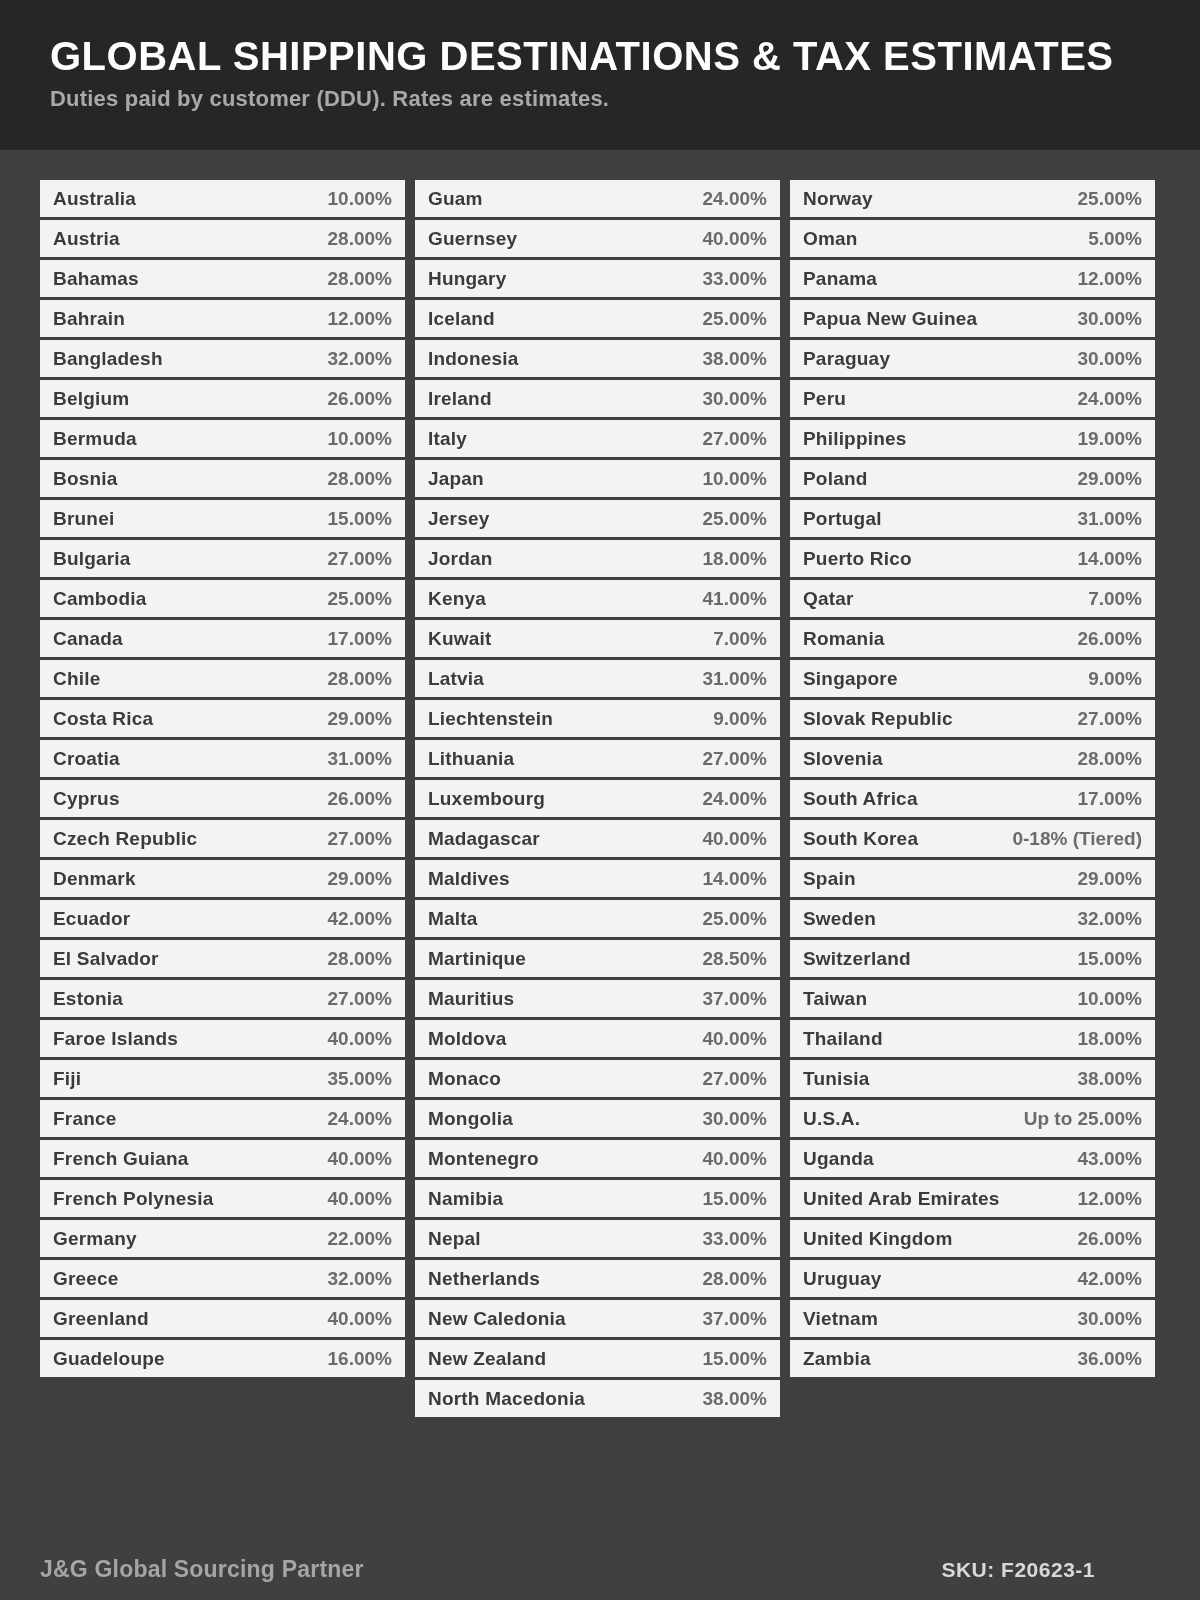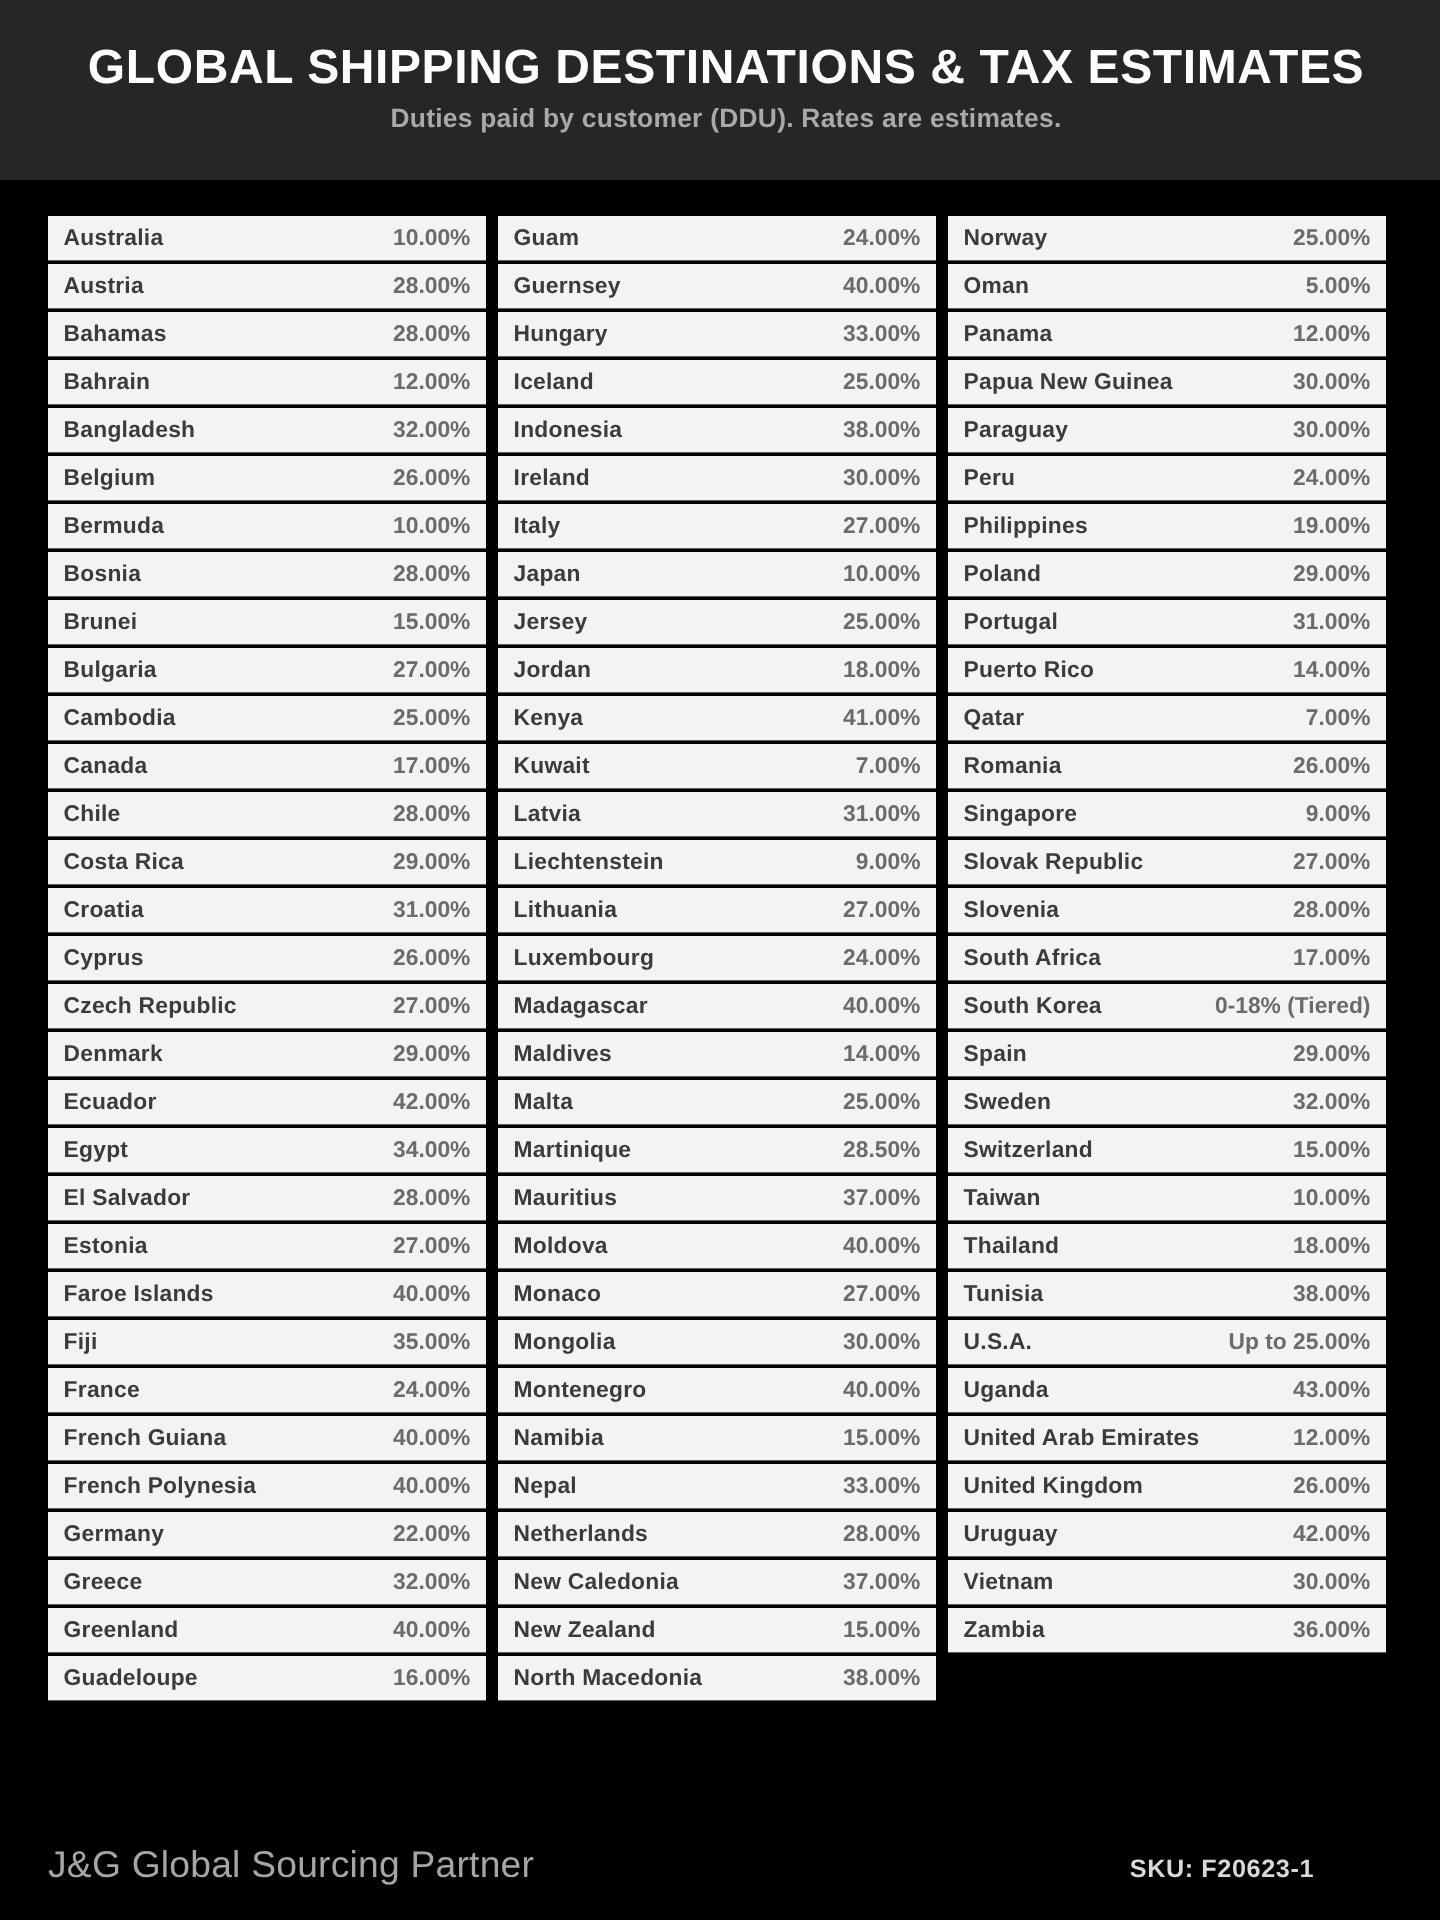--- a/index.html
+++ b/index.html
@@ -5,23 +5,22 @@
   html, body {
     margin: 0;
     padding: 0;
     background: #ffffff;
     font-family: "Liberation Sans", "DejaVu Sans", sans-serif;
   }
   .page {
     position: relative;
     width: 1200px;
     height: 1600px;
-    background: #000000;
+    background: #404040;
     overflow: hidden;
-    text-align: center;
   }
   .header {
     position: absolute;
     top: 0; left: 0;
     width: 100%;
     height: 150px;
     background: #262626;
     box-sizing: border-box;
     padding: 36px 40px 0 50px;
   }
@@ -83,23 +82,24 @@
     position: absolute;
     top: 1536px;
     left: 40px;
     right: 105px;
     display: flex;
     justify-content: space-between;
     align-items: baseline;
   }
   .brand {
     color: #a5a5a5;
-    font-size: 31px;
-    font-weight: 400;
+    font-size: 23px;
+    font-weight: 700;
     letter-spacing: 0.2px;
+    margin-top: 20px;
   }
   .sku {
     color: #d9d9d9;
     font-size: 21px;
     font-weight: 700;
     letter-spacing: 0.5px;
     margin-left: 18px;
   }
 </style>
 </head>
@@ -184,24 +184,20 @@
         </div>
         <div class="row">
           <span class="country">Denmark</span>
           <span class="rate">29.00%</span>
         </div>
         <div class="row">
           <span class="country">Ecuador</span>
           <span class="rate">42.00%</span>
         </div>
         <div class="row">
-          <span class="country">Egypt</span>
-          <span class="rate">34.00%</span>
-        </div>
-        <div class="row">
           <span class="country">El Salvador</span>
           <span class="rate">28.00%</span>
         </div>
         <div class="row">
           <span class="country">Estonia</span>
           <span class="rate">27.00%</span>
         </div>
         <div class="row">
           <span class="country">Faroe Islands</span>
           <span class="rate">40.00%</span>

